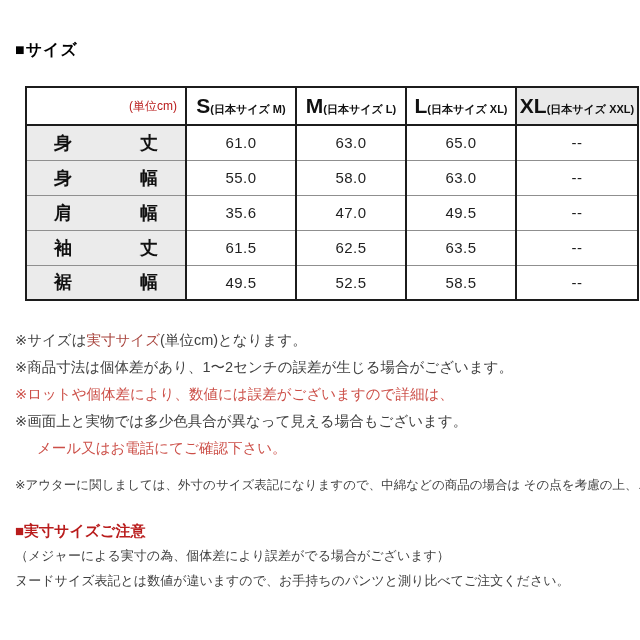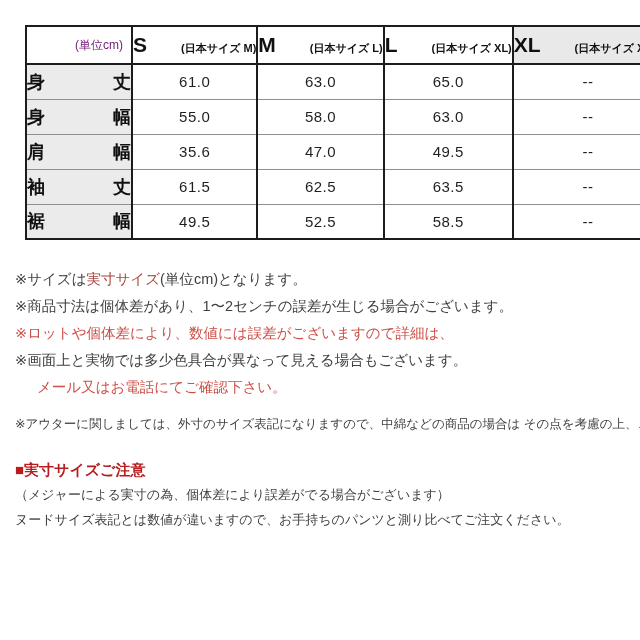--- a/index.html
+++ b/index.html
@@ -45,24 +45,24 @@
     background: #ffffff;
     border-bottom: 2px solid #1c1c1c;
     white-space: nowrap;
   }
   .size-table thead th.xl-header { background: #e9e9e9; margin-top: 20px; }
   .size-table thead th.unit-cell {
     text-align: right;
     padding-right: 8px;
     font-size: 12px;
     font-weight: normal;
-    color: #701a75;
+    color: #b91c1c;
   }
   .size-letter { font-size: 21px; font-weight: bold; color: #111111; }
-  .size-jp { font-size: 11px; font-weight: bold; color: #111111; padding-left: 34px; }
+  .size-jp { font-size: 11px; font-weight: bold; color: #111111; }
 
   .size-table tbody tr { height: 35px; }
   .size-table td.label-cell { background: #ebebeb; }
   .label-wrap {
     display: flex;
     justify-content: space-between;
     width: 104px;
     margin: 0 auto;
     font-size: 18px;
     font-weight: bold;
@@ -86,20 +86,21 @@
 
   .section2 { margin-top: 19px; color: #3f3f3f; }
   .sec-title { font-size: 15px; font-weight: bold; color: #b91c1c; line-height: 25px; }
   .sec-line { font-size: 13px; line-height: 25px; white-space: nowrap; }
 </style>
 </head>
 <body>
 
 <div class="page">
 
+  <div class="title">■サイズ</div>
 
   <table class="size-table">
     <colgroup>
       <col class="c-label">
         <col class="c-s">
         <col class="c-m">
         <col class="c-l">
         <col class="c-xl">
     </colgroup>
     <thead>

